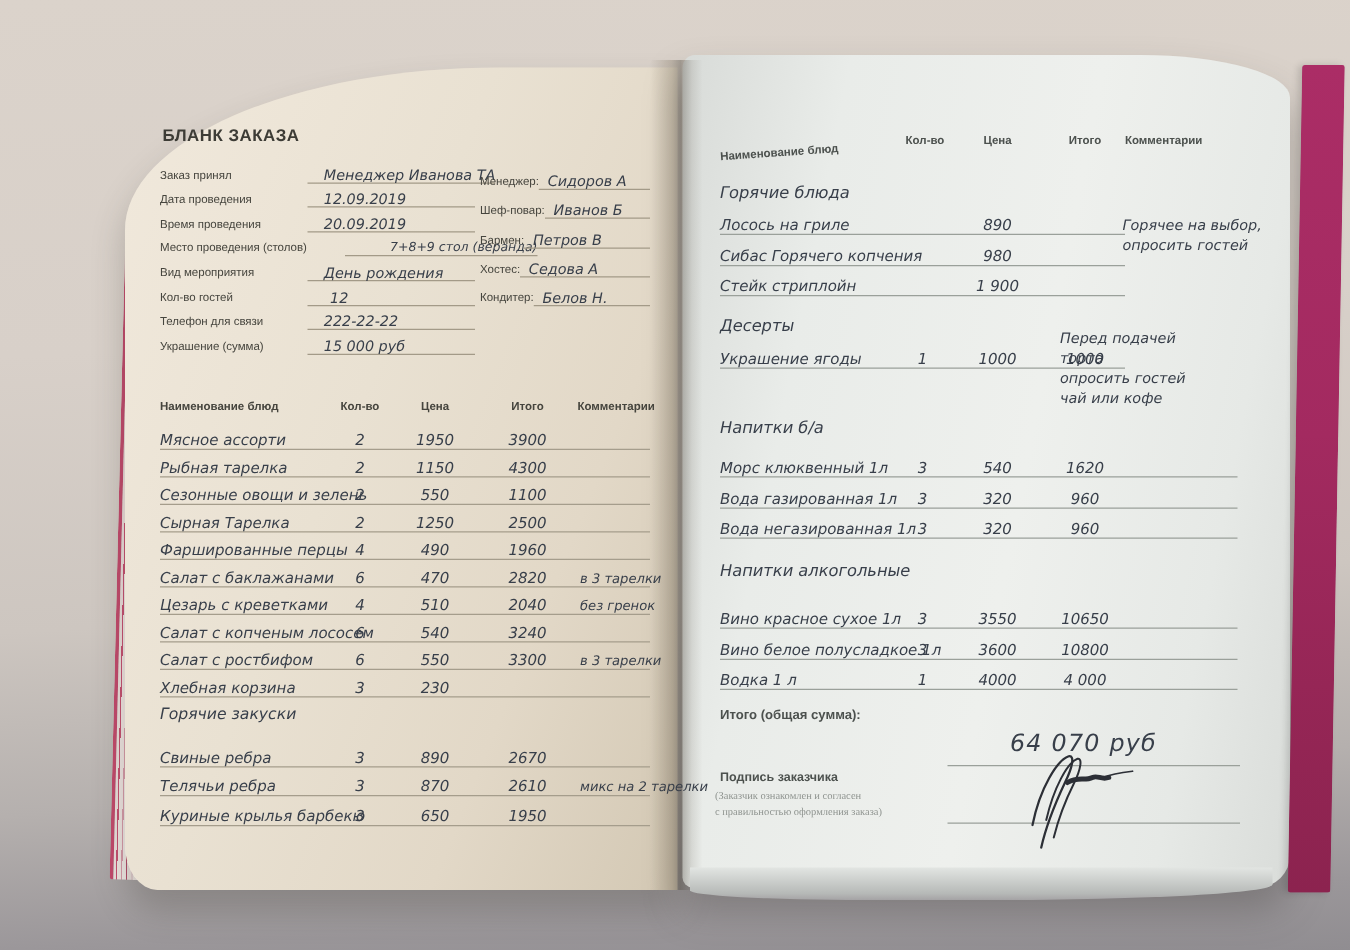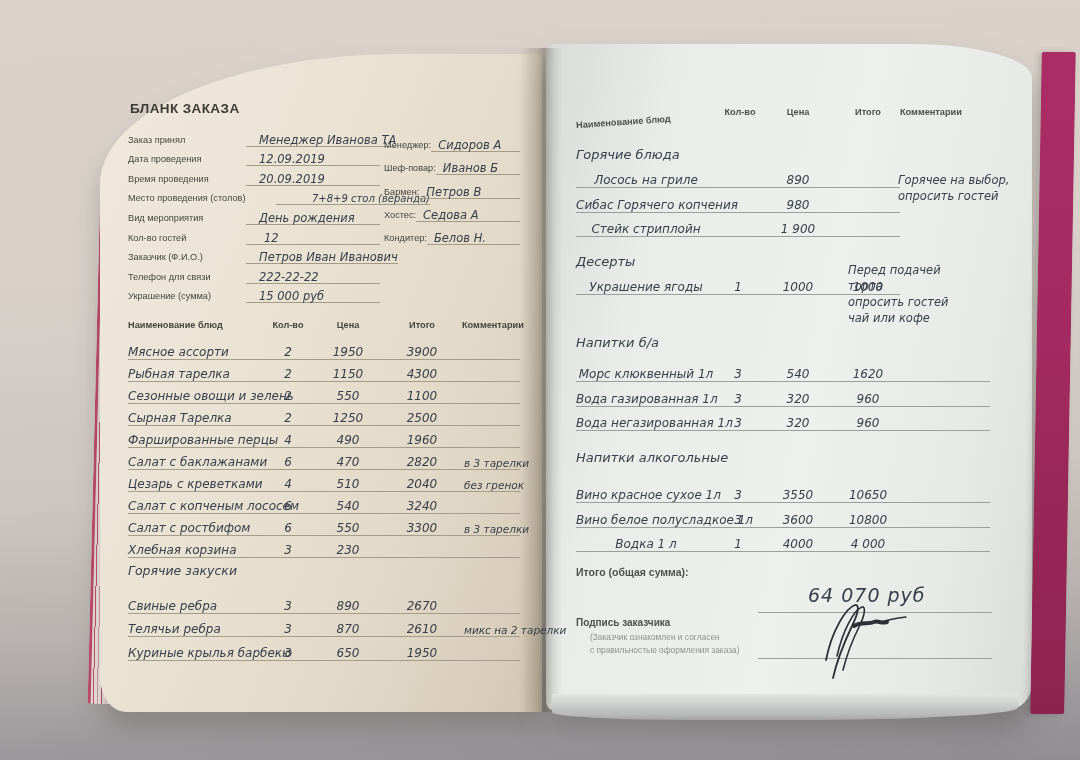--- a/index.html
+++ b/index.html
@@ -84,21 +84,21 @@
   .cell{white-space:nowrap;font-family:"DejaVu Sans",sans-serif;font-style:italic;color:#383f4a;font-size:12px;padding-bottom:1px;line-height:1;}
   .c-name{flex:none;}
   .lrows .c-name{width:138px;}
   .lrows .c-qty{width:44px;text-align:center;flex:none;}
   .lrows .c-price{width:76px;text-align:center;flex:none;}
   .lrows .c-total{width:72px;text-align:center;flex:none;}
   .lrows .c-comment{flex:1;font-size:10.5px;padding-left:6px;}
   .lrows{position:absolute;left:128px;width:392px;}
   .lrows .t-row{height:21px;}
   .app-rows .t-row{height:22.5px;}
-  .rrows .c-name{width:140px;text-align:center;}
+  .rrows .c-name{width:140px;}
   .rrows .c-qty{width:44px;text-align:center;flex:none;}
   .rrows .c-price{width:76px;text-align:center;flex:none;}
   .rrows .c-total{width:64px;text-align:center;flex:none;}
   .rrows .t-row{height:23.4px;border-bottom-color:#9aa09a;}
   .sec{position:absolute;left:576px;}
   .sec-title{font-family:"DejaVu Sans",sans-serif;font-style:italic;color:#383f4a;font-size:13px;white-space:nowrap;}
   .sec .rows{margin-top:2px;}
   .sec-comment{position:absolute;width:130px;font-family:"DejaVu Sans",sans-serif;font-style:italic;color:#383f4a;font-size:11.5px;line-height:1.4;white-space:pre-line;}
   .rule{position:absolute;border-bottom:1px solid #9aa09a;}
   .totals-label{font-size:10.5px;font-weight:bold;}
@@ -152,26 +152,20 @@
           <span class="f-val hw">День рождения</span>
         </span>
     </div>
     <div class="f-row">
       <span class="f-label print">Кол-во гостей</span>
       <span class="f-line">
           <span class="f-val hw">12</span>
         </span>
     </div>
     <div class="f-row">
-      <span class="f-label print">Заказчик (Ф.И.О.)</span>
-      <span class="f-line">
-          <span class="f-val hw">Петров Иван Иванович</span>
-        </span>
-    </div>
-    <div class="f-row">
       <span class="f-label print">Телефон для связи</span>
       <span class="f-line">
           <span class="f-val hw">222-22-22</span>
         </span>
     </div>
     <div class="f-row">
       <span class="f-label print">Украшение (сумма)</span>
       <span class="f-line">
           <span class="f-val hw">15 000 руб</span>
         </span>
@@ -412,21 +406,21 @@
           <span class="cell c-total">4 000</span>
         </div>
       </div>
   </div>
 
   <div class="abs totals-label rp-print" style="left:576px;top:566px;">Итого (общая сумма):</div>
   <div class="abs totals-value hw" style="left:808px;top:584px;">64 070 руб</div>
   <div class="rule" style="left:758px;top:590px;width:234px;height:22px;"></div>
 
   <div class="abs sign-label rp-print" style="left:576px;top:617px;">Подпись заказчика</div>
-  <div class="abs sign-note" style="left:590px;top:631px;">(Заказчик ознакомлен и согласен
+  <div class="abs sign-note" style="left:572px;top:631px;font-family:Liberation Serif, serif;">(Заказчик ознакомлен и согласен
 с правильностью оформления заказа)</div>
   <div class="rule" style="left:758px;top:636px;width:234px;height:22px;"></div>
 
   <svg class="sig-svg" width="150" height="86" viewBox="0 0 150 86">
     <g fill="none" stroke="#2c2f36" stroke-linecap="round">
       <path d="M34,64 C40,34 54,12 63,9 C68,8 66,18 60,30 C52,47 45,64 41,82" stroke-width="1.8"></path>
       <path d="M45,60 C51,34 62,14 70,11 C74,10 73,19 67,31 C61,43 55,58 51,74" stroke-width="1.6"></path>
       <path d="M62,30 C70,25 76,29 82,26 C86,24 89,28 95,26" stroke-width="4"></path>
       <path d="M90,26 C98,23 106,22 114,21" stroke-width="1.4"></path>
     </g>

